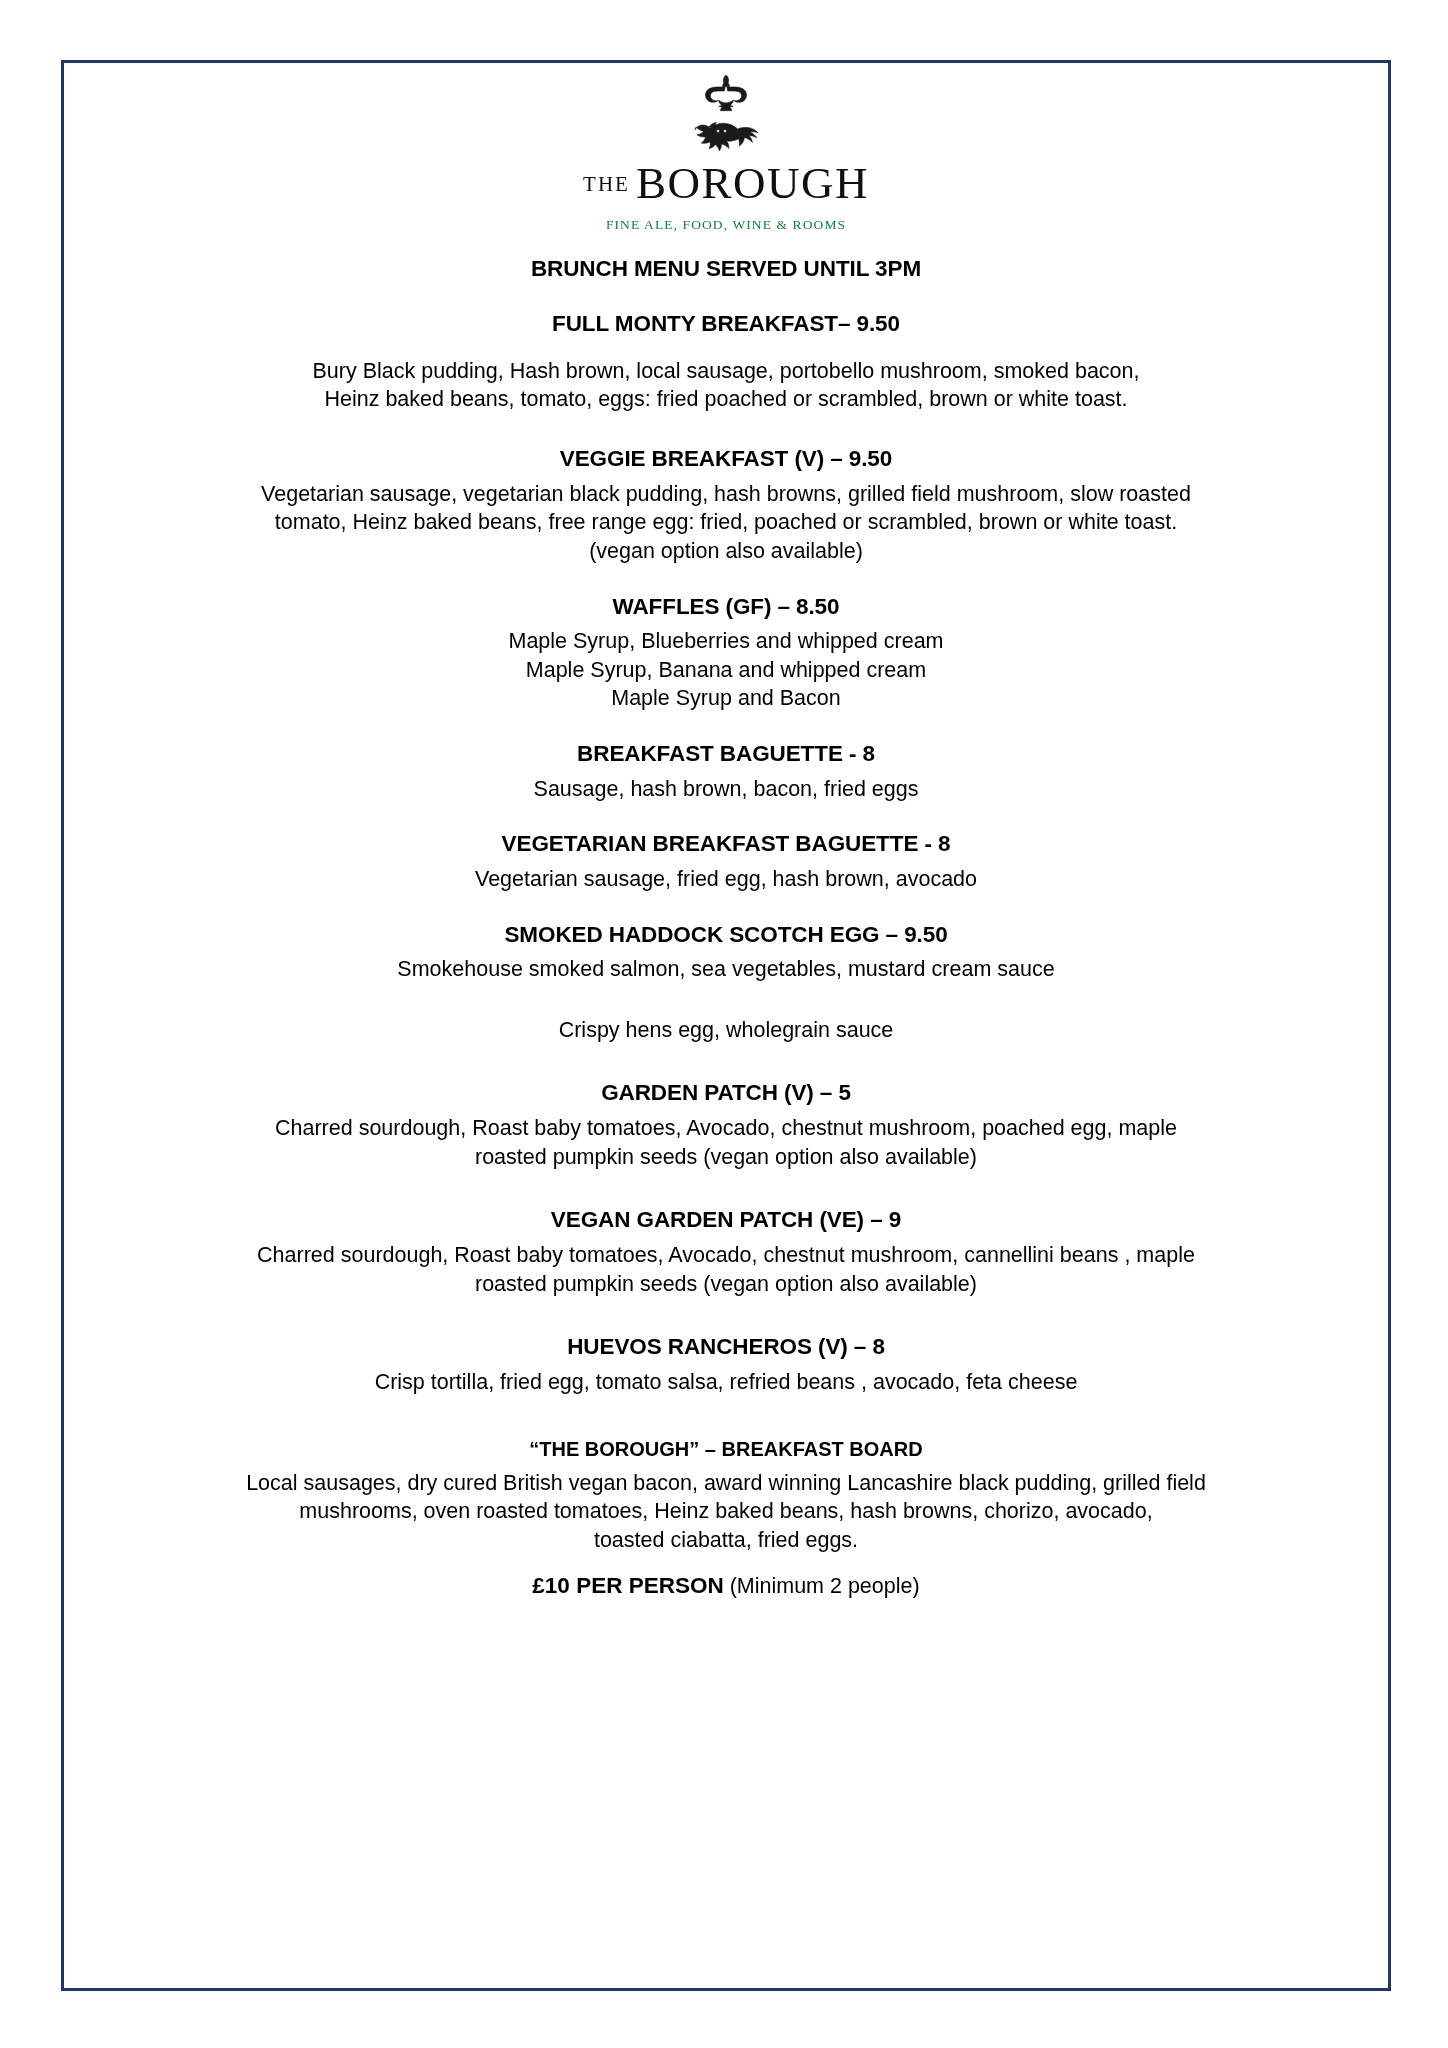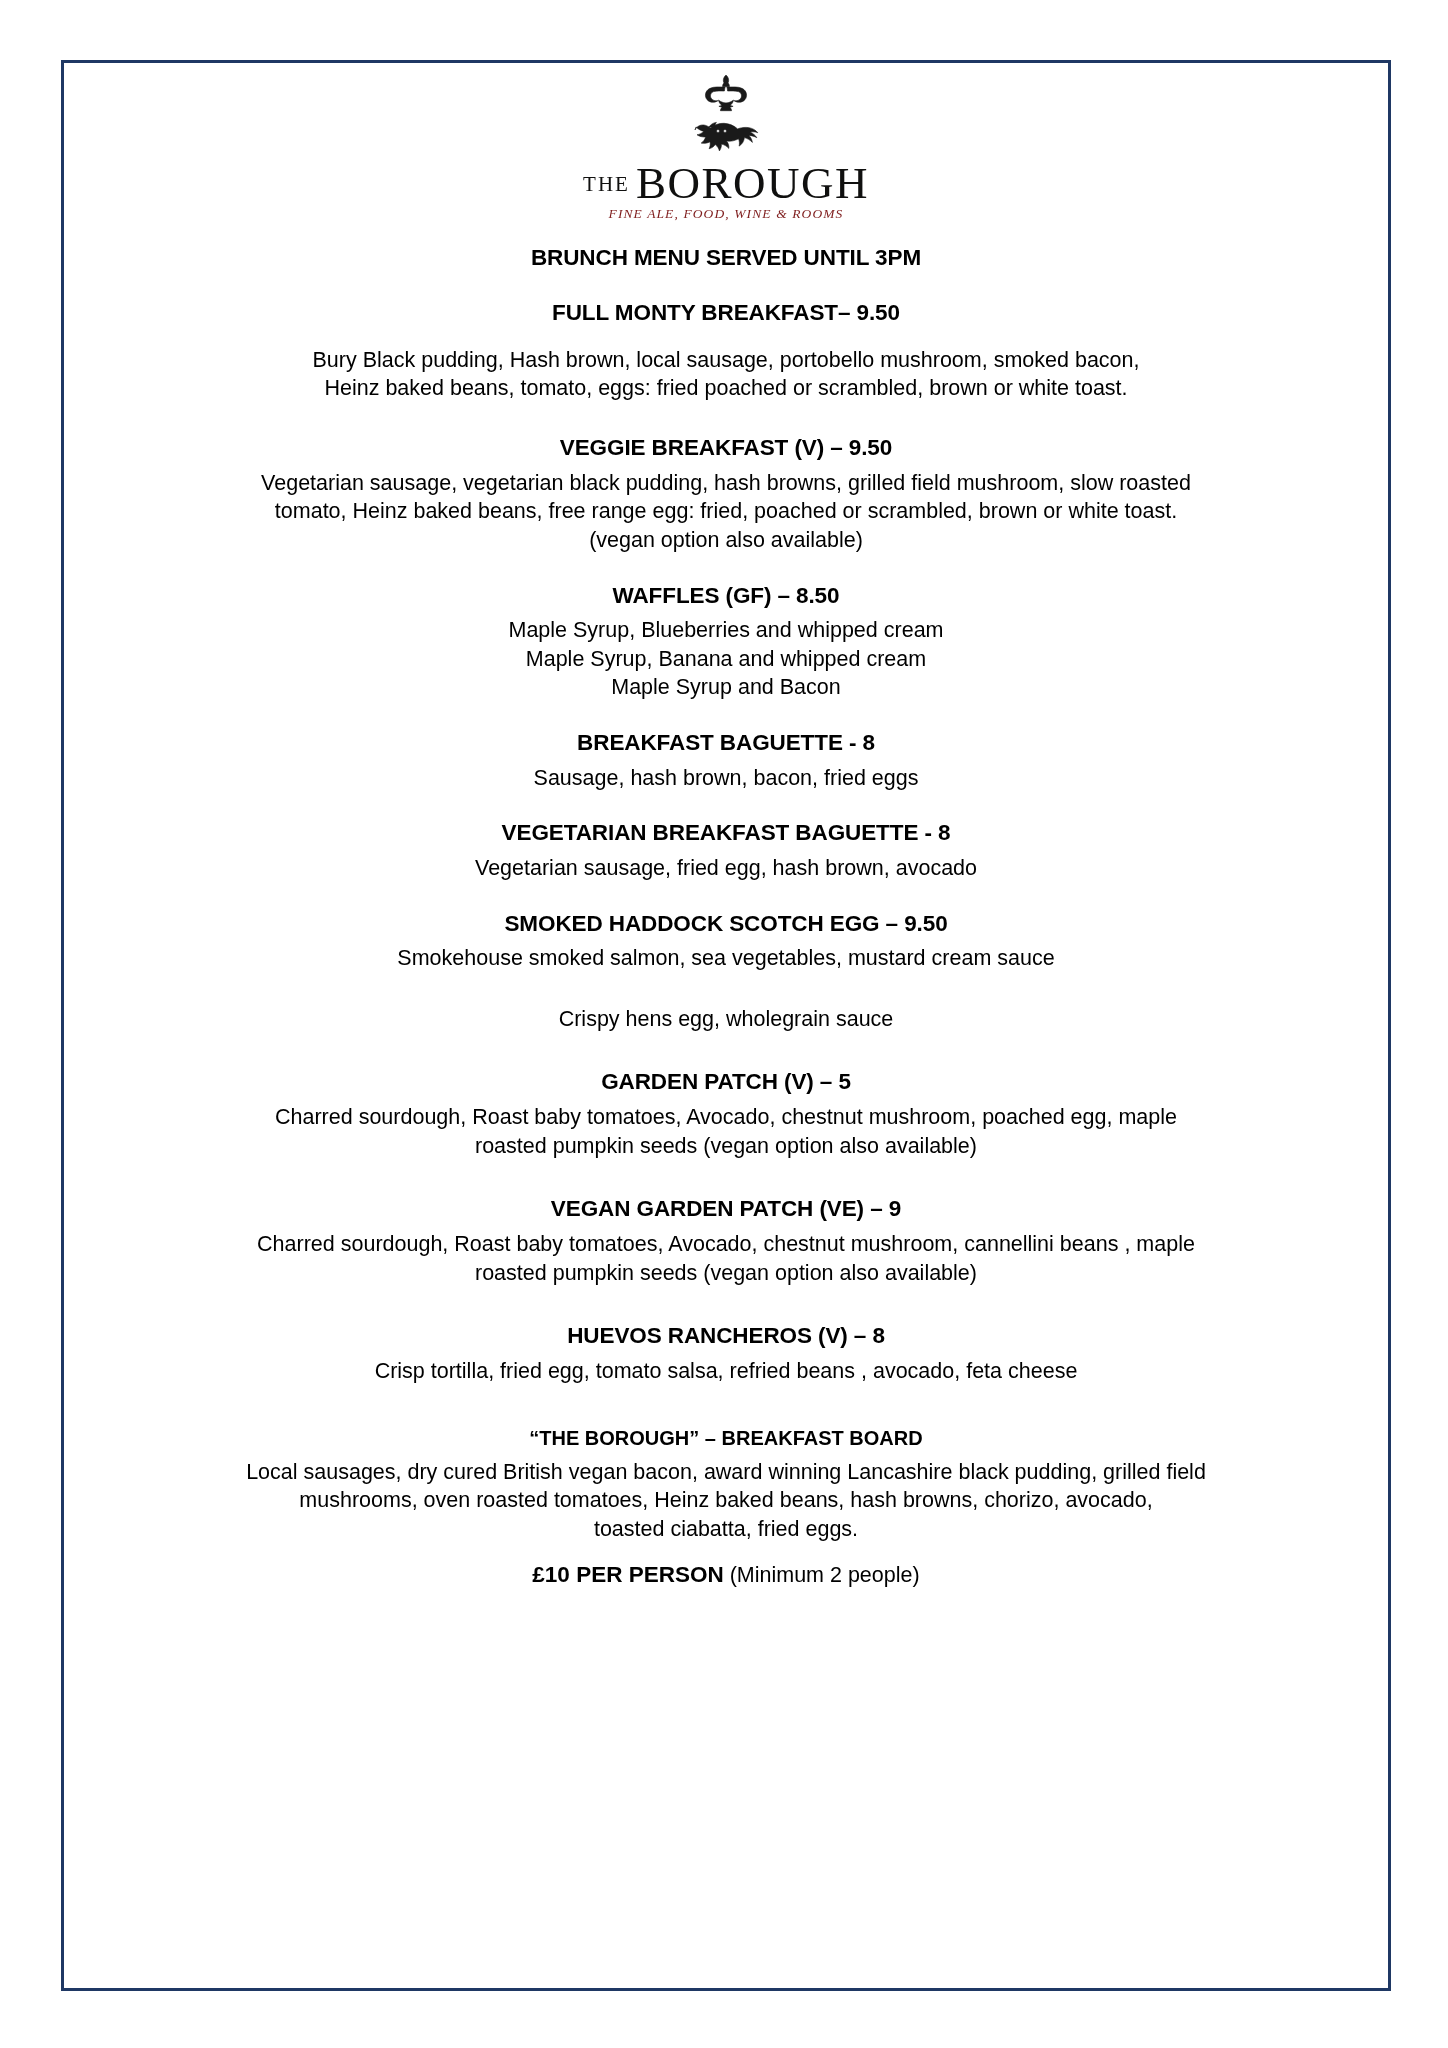--- a/index.html
+++ b/index.html
@@ -69,23 +69,22 @@
     font-size: 21px;
     letter-spacing: 2px;
     vertical-align: 7px;
     margin-right: 6px;
   }
   #brand-tagline {
     display: block;
     font-family: "Liberation Serif", serif;
     font-size: 13.5px;
     letter-spacing: 1.1px;
-    color: #7f1d1d;
-    margin-top: 1px;
-    font-style: italic;
+    color: #15803d;
+    margin-top: 12px;
   }
 
   
   .menu-heading {
     font-size: 22.5px;
     font-weight: bold;
     line-height: 1.32;
     letter-spacing: -0.1px;
     margin: 0;
     padding: 0;

